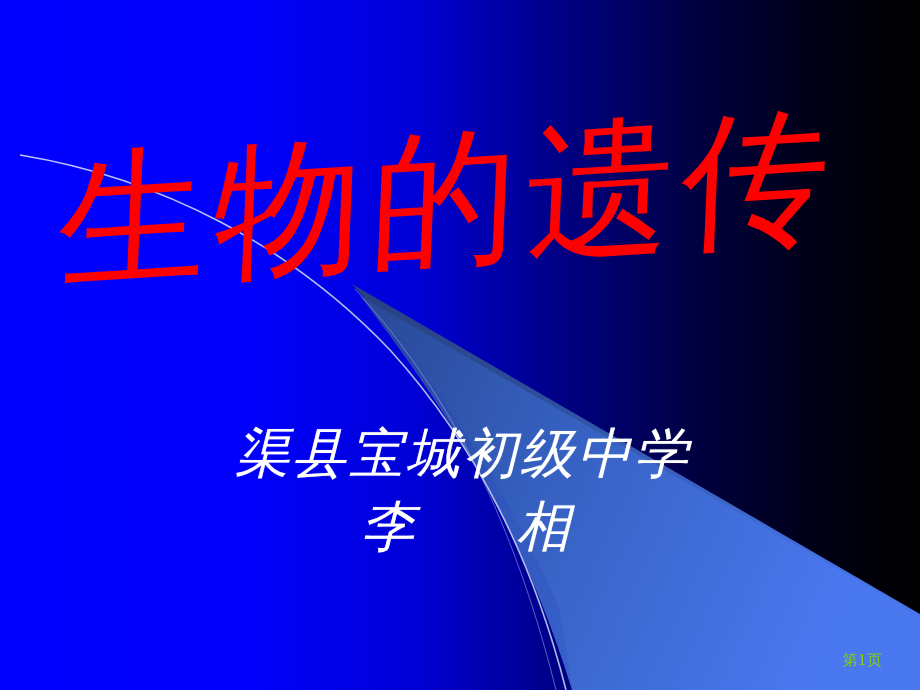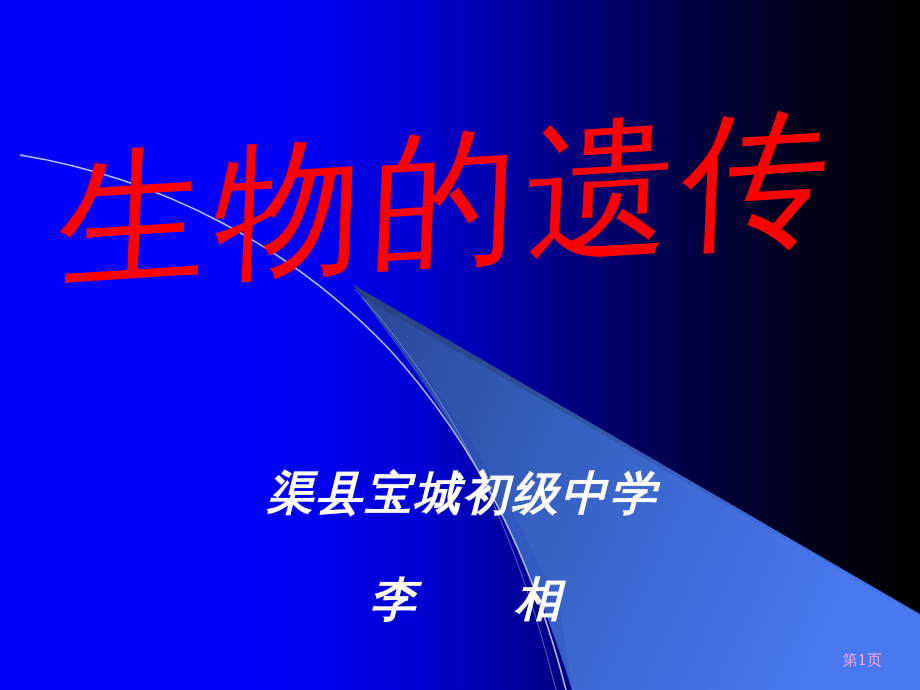--- a/index.html
+++ b/index.html
@@ -60,38 +60,37 @@
   
   #subtitle-block {
     position: absolute;
     left: 0;
     top: 418px;
     width: 920px;
     text-align: center;
   }
   .subtitle-line {
     color: #ffffff;
-    font-size: 46px;
+    font-size: 54px;
     line-height: 1.35;
     font-family: "DejaVu Serif", "Liberation Serif", serif;
     font-style: italic;
-    font-weight: 700;
+    font-weight: 400;
     letter-spacing: 3px;
     text-shadow: 0 0 1px rgba(255,255,255,0.5);
-    margin-top: 44px;
   }
   #subtitle-line-1 { padding-left: 6px; }
   #subtitle-line-2 { padding-left: 14px; letter-spacing: 3px; }
   .wide-gap { display: inline-block; width: 58px; }
   
   #page-number {
     position: absolute;
     right: 38px;
     bottom: 20px;
-    color: #f9a8d4;
+    color: #84cc16;
     font-size: 15px;
     font-family: "DejaVu Serif", "Liberation Serif", serif;
     letter-spacing: 0px;
   }
 </style>
 </head>
 <body>
 
 <div id="slide">
 

